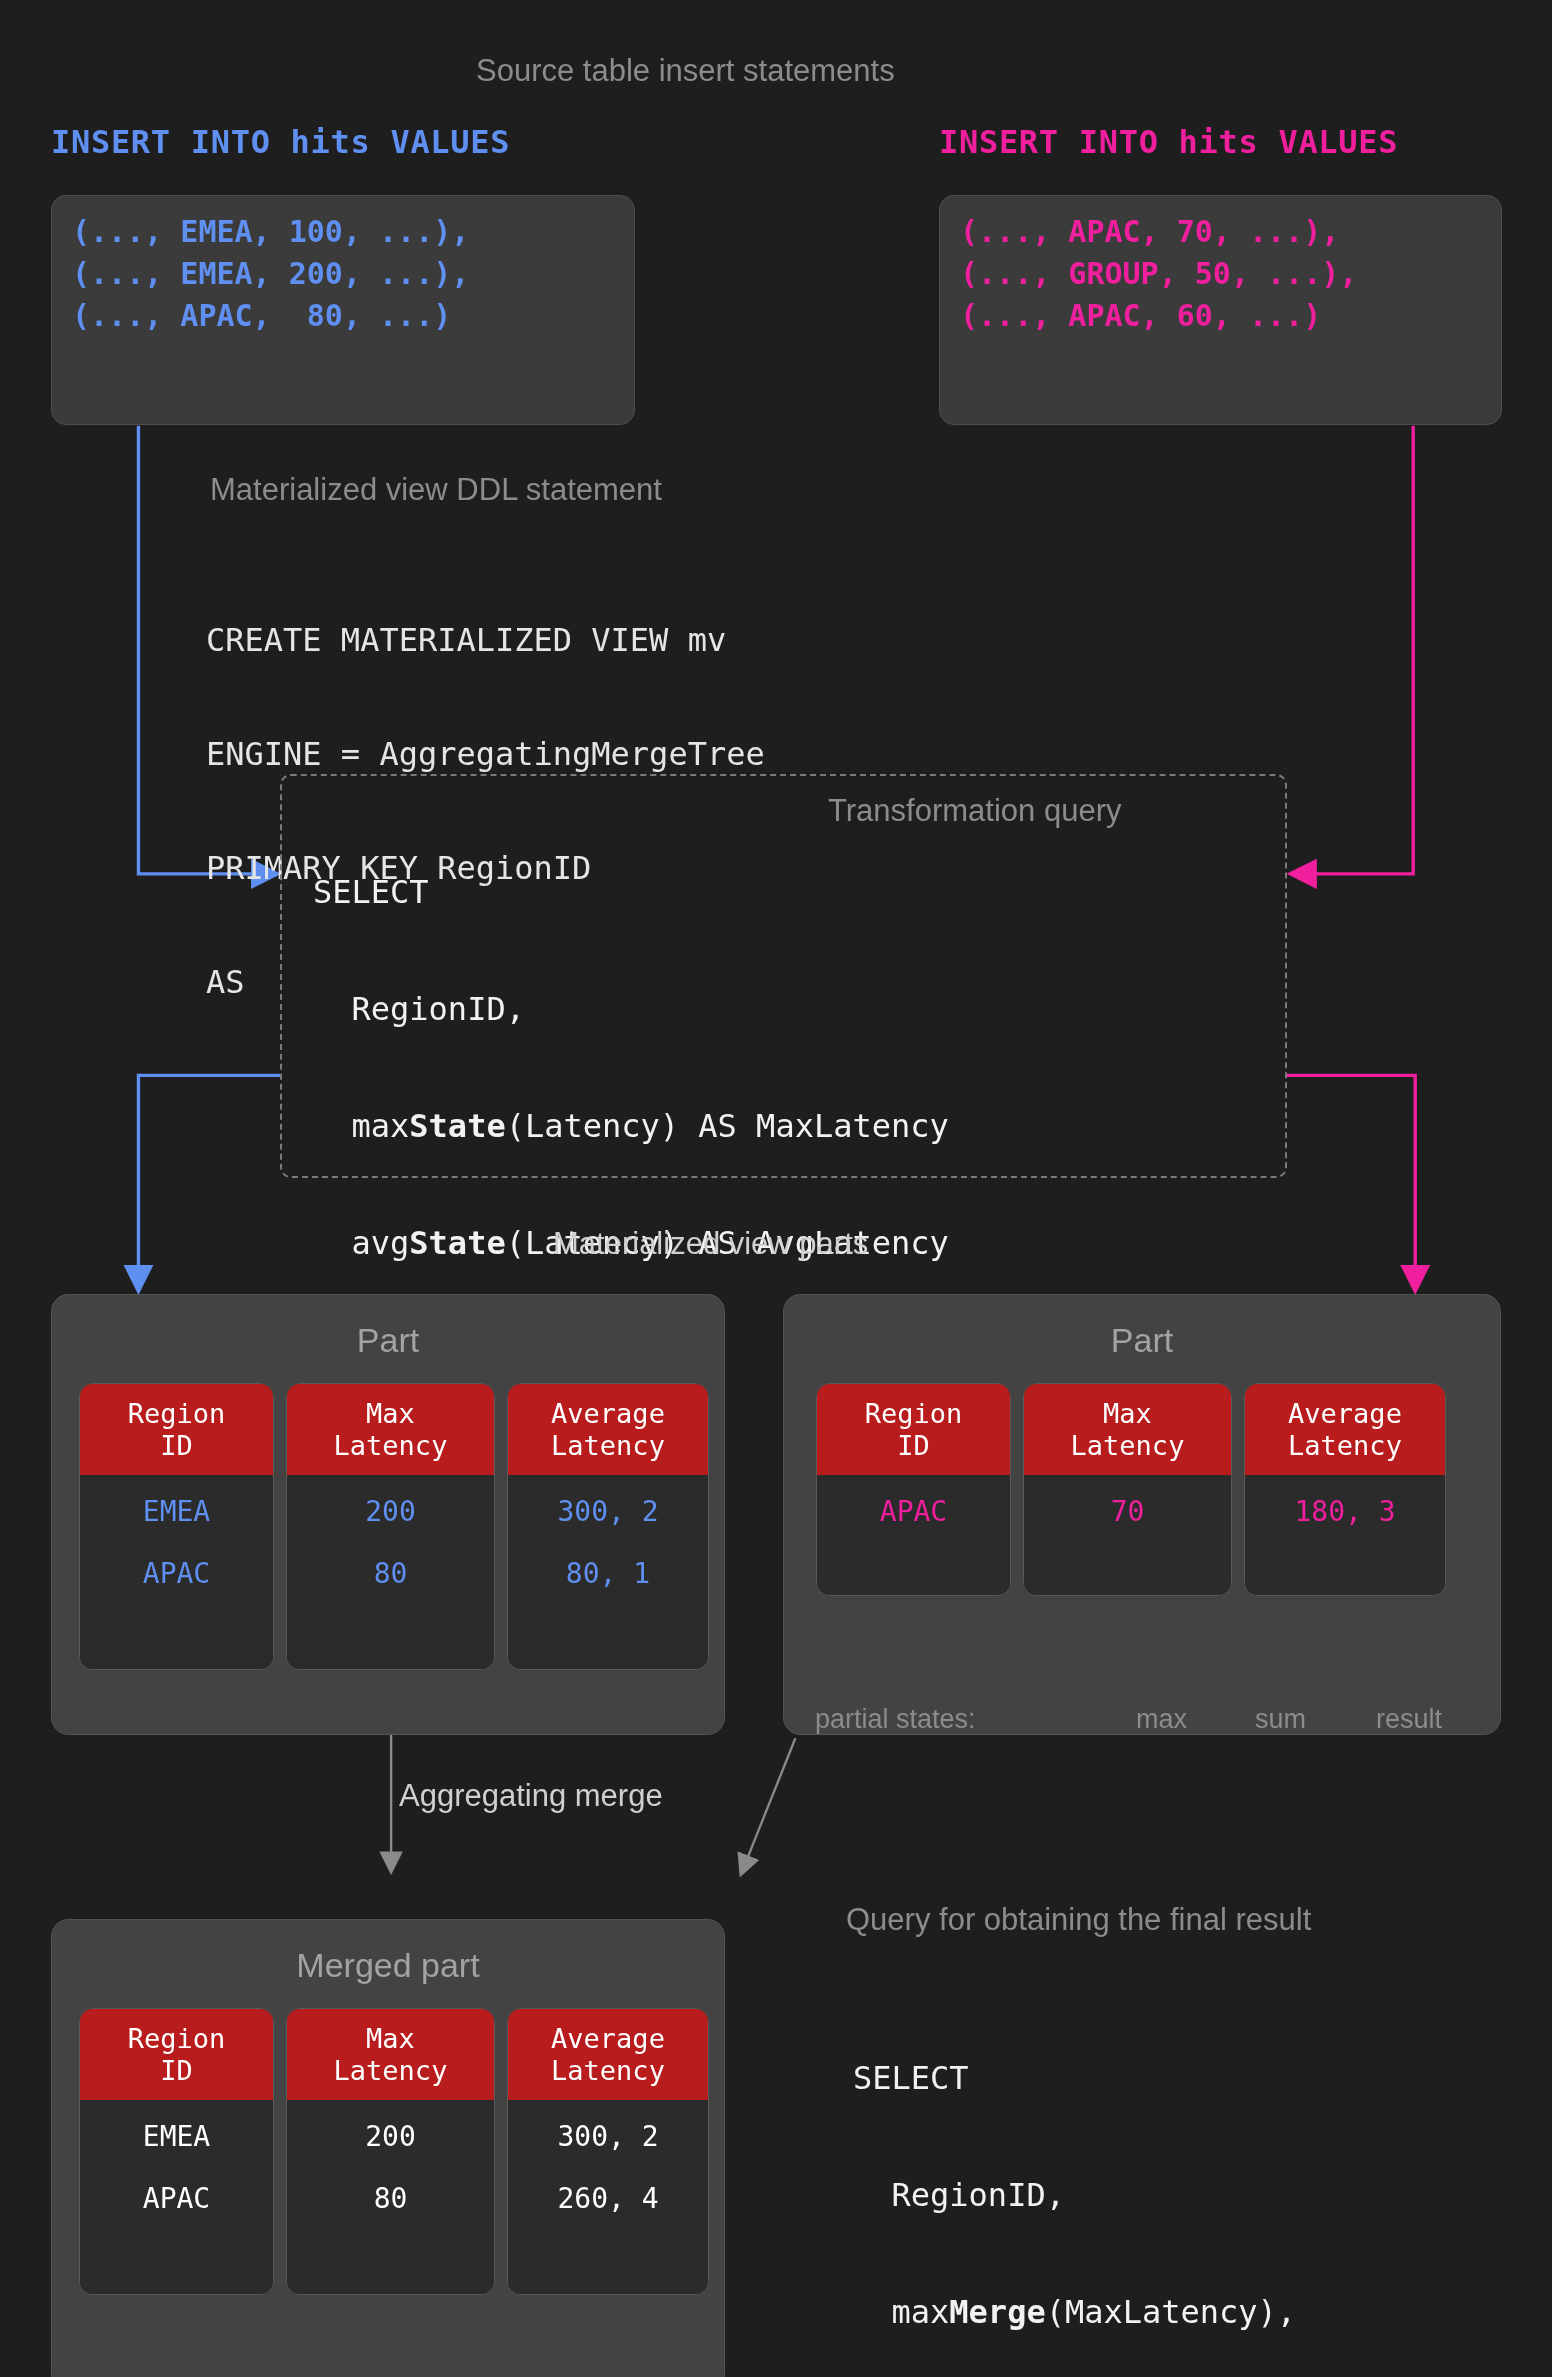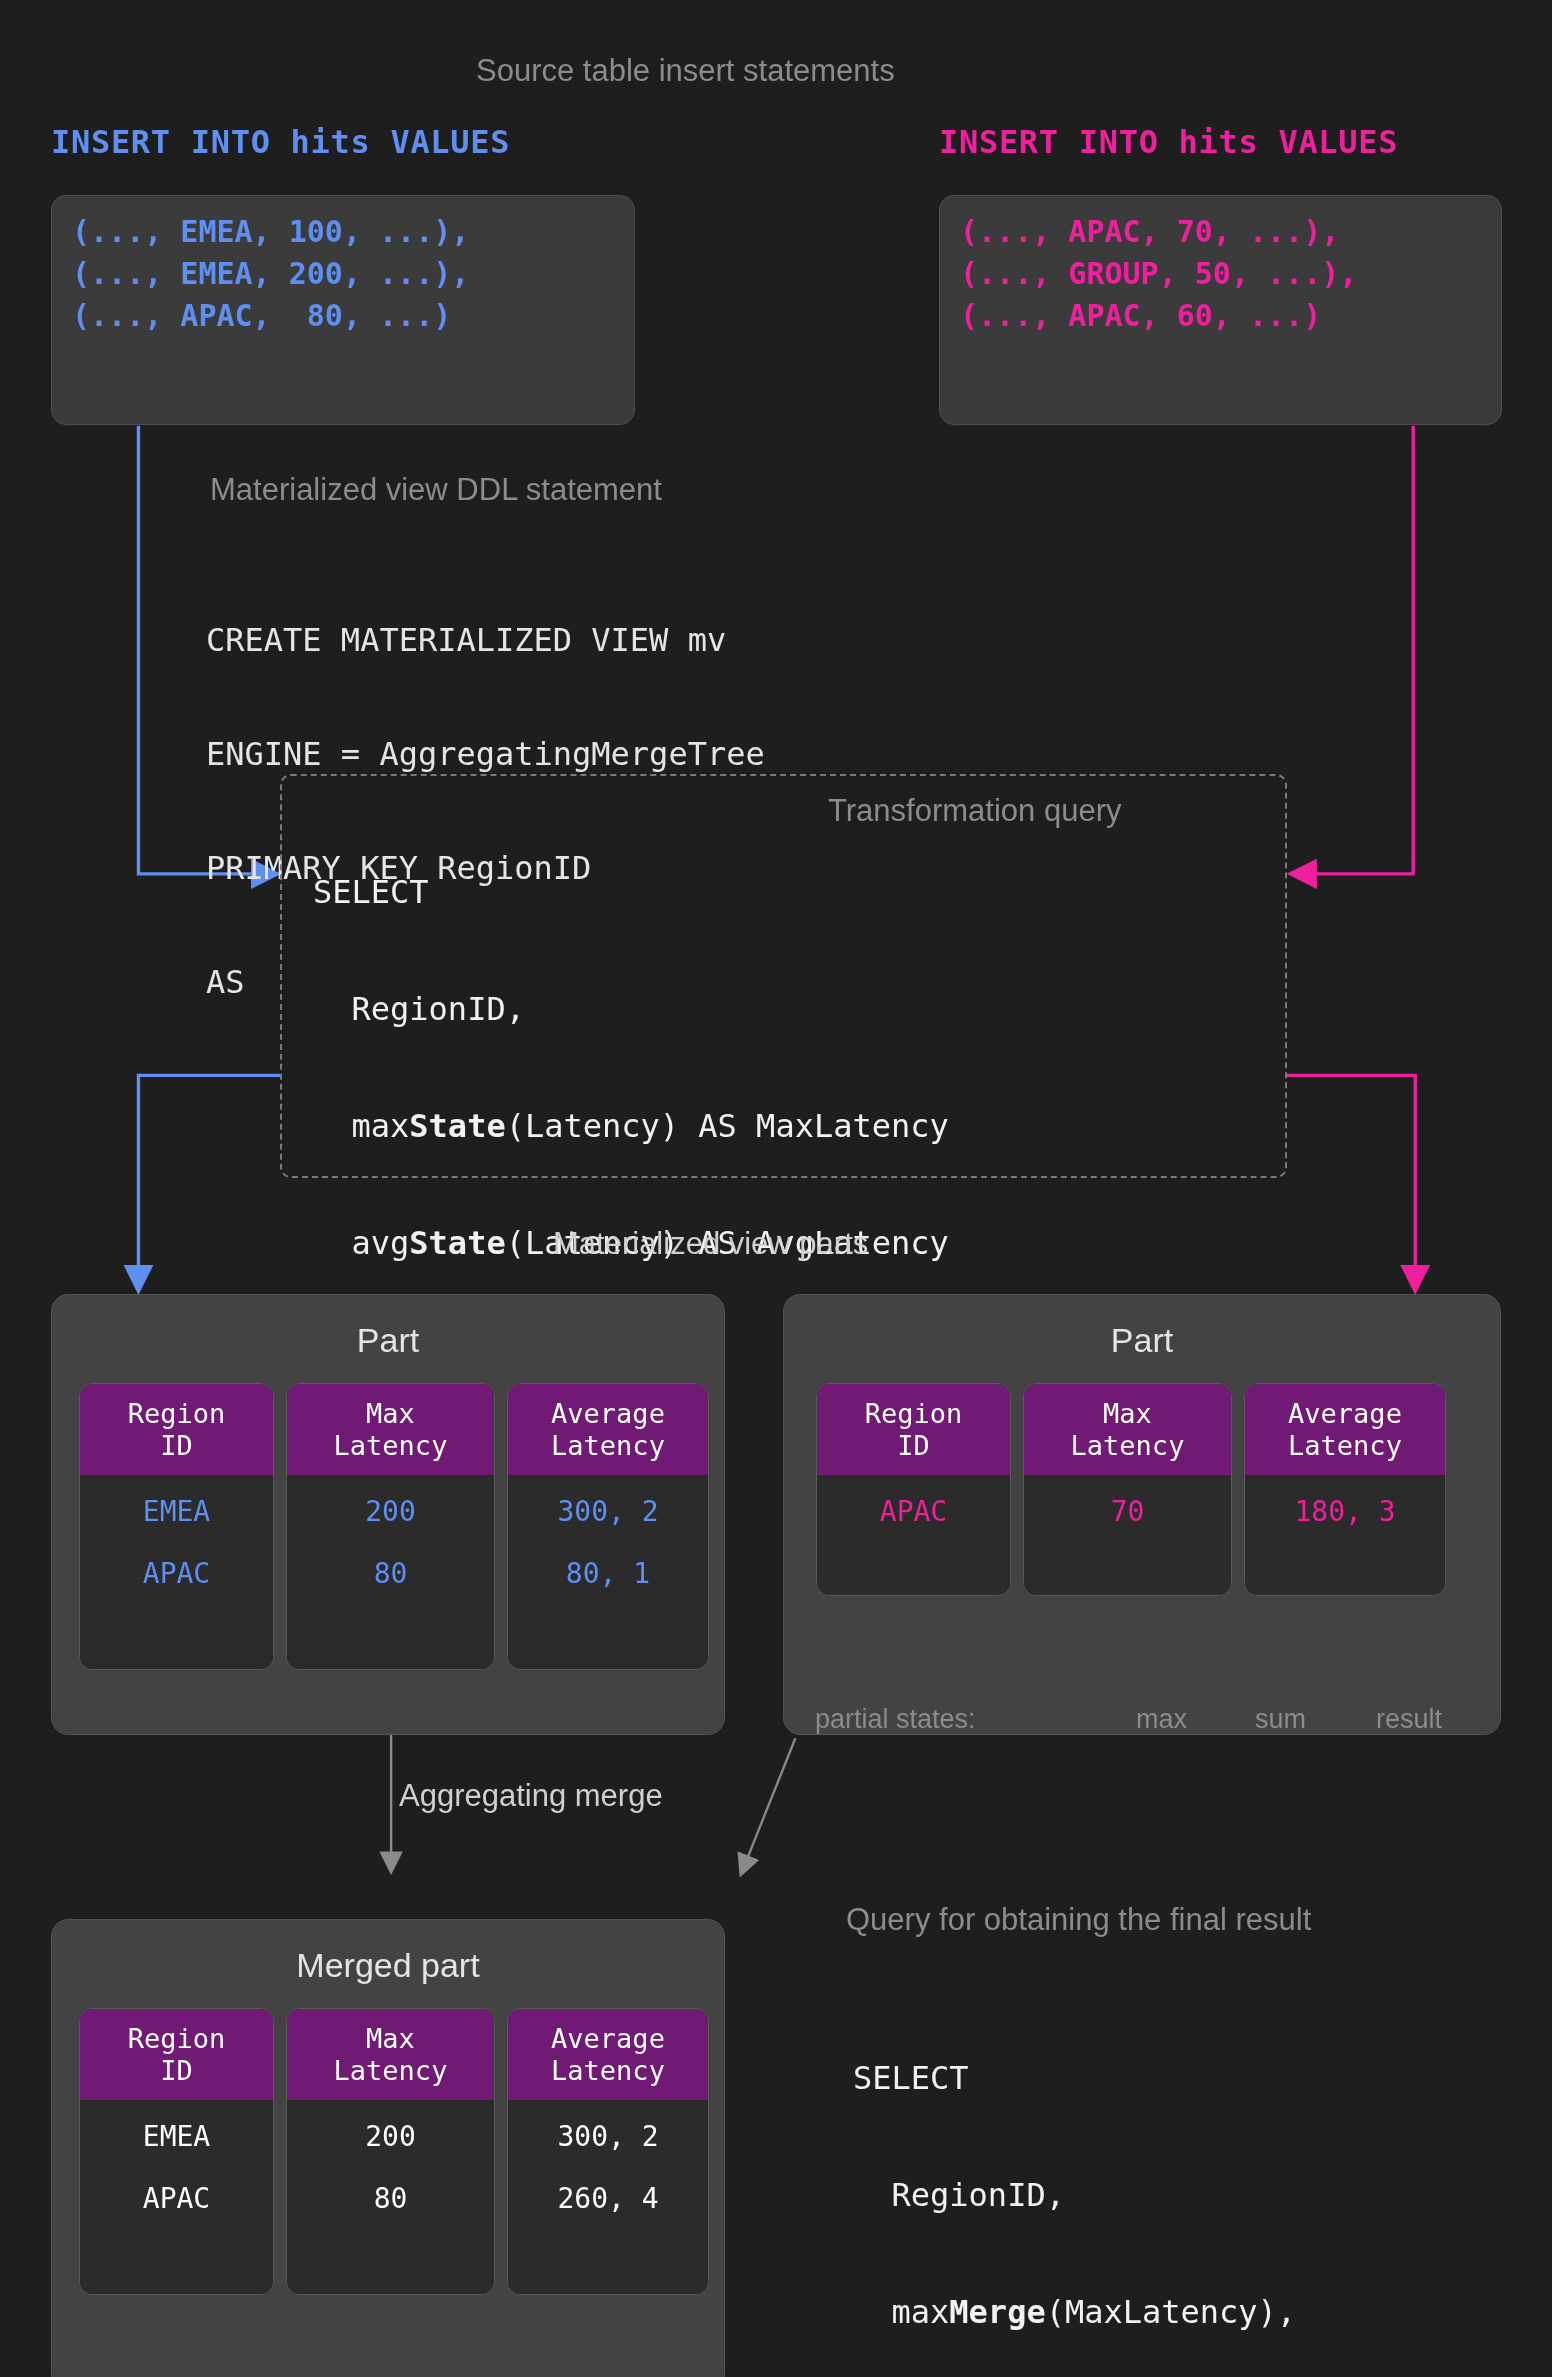--- a/index.html
+++ b/index.html
@@ -47,28 +47,28 @@
     color:#f2f2f2;font-size:32px;line-height:39px;white-space:pre;
   }
   .tq b{font-weight:700;}
 
   
   .partbox{
     background:#434343;border:1.3px solid #545454;border-radius:17.5px;
     box-sizing:border-box;
   }
   .part-title{
-    color:#e5e5e5;font-size:34px;text-align:center;white-space:nowrap;
+    color:#a3a3a3;font-size:34px;text-align:center;white-space:nowrap;
   }
   .col{
     background:#191919;border:1.3px solid #5a5a5a;border-radius:13.5px;
     box-sizing:border-box;overflow:hidden;
   }
   .colhead{
-    background:#701a75;color:#ffffff;font-size:27px;line-height:32px;
+    background:#b91c1c;color:#ffffff;font-size:27px;line-height:32px;
     text-align:center;padding:13.5px 0 13.5px 0;white-space:pre;
   }
   .colbody{
     background:#2b2b2b;padding:6px;
   }
   .cell{
     font-size:28px;line-height:32px;text-align:center;white-space:pre;
     padding:15px 0 15px 0;
   }
   .cell.w{color:#ffffff;}

